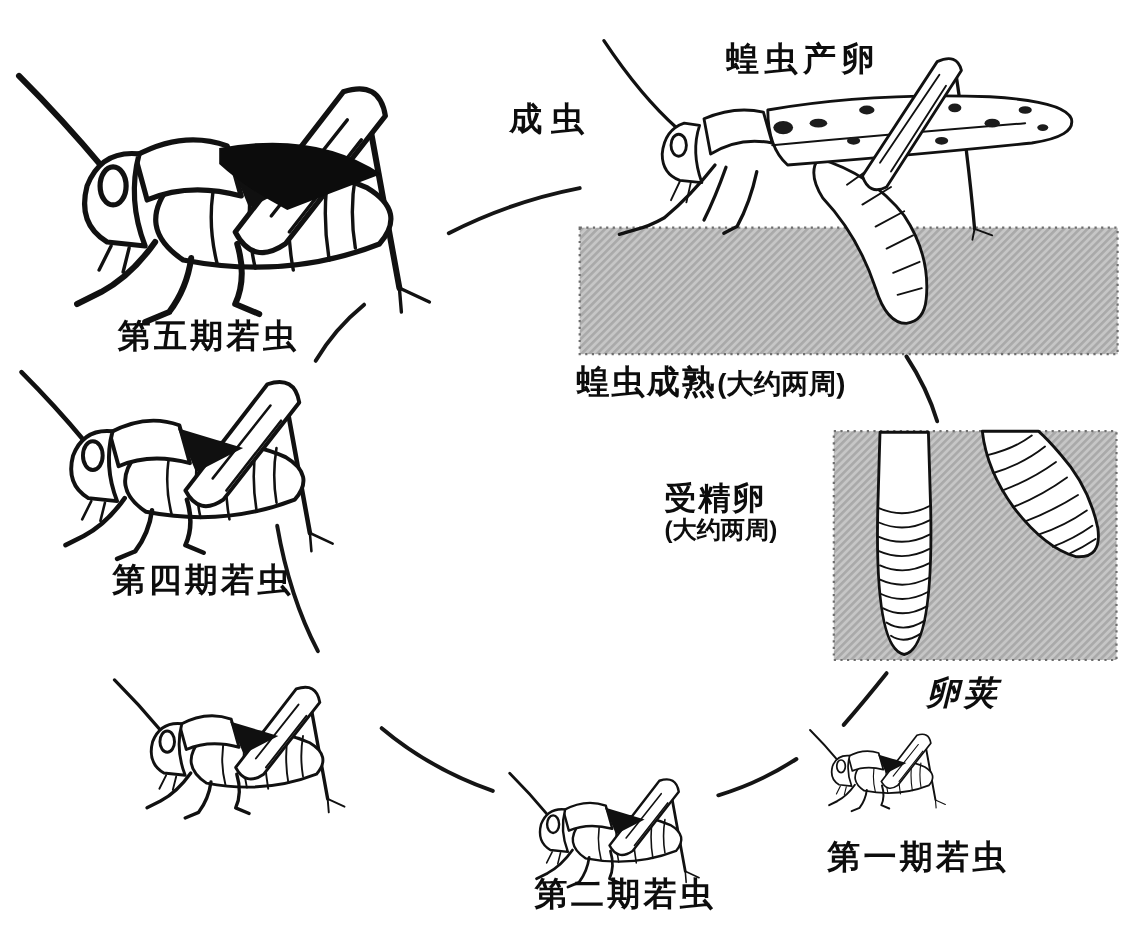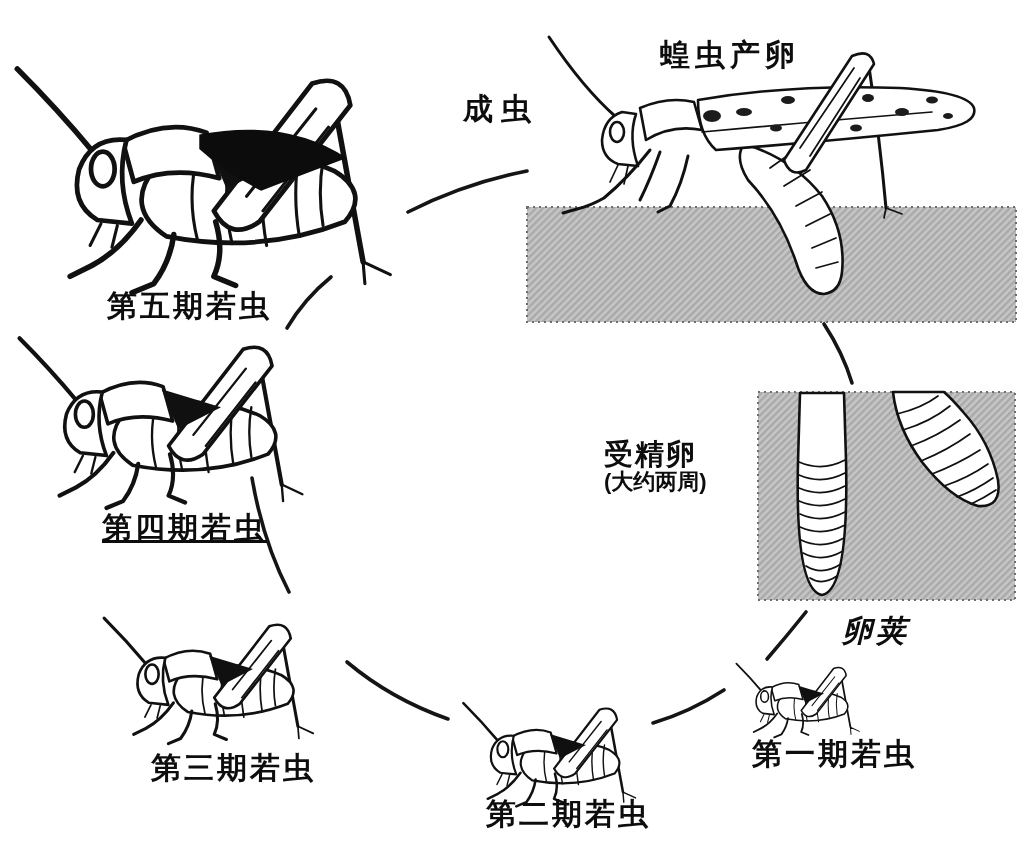--- a/index.html
+++ b/index.html
@@ -127,33 +127,35 @@
       </g>
     <g transform="translate(734,660) scale(0.60)">
         <use href="#nymph"></use>
       </g>
   </svg>
 
   <div class="lbl big" style="left:433px;top:92px;letter-spacing:8px;margin-left:30px;">成虫</div>
 
   <div class="lbl big" style="left:660px;top:38px;letter-spacing:5px;">蝗虫产卵</div>
 
+  <div class="lbl" style="left:524px;top:331px;">
+    <span class="big" style="letter-spacing:2px;">蝗虫成熟</span><span class="small-paren" style="font-size:25px;">(大约两周)</span>
+  </div>
 
   <div class="lbl" style="left:604px;top:438px;">
     <div class="big" style="letter-spacing:2px;font-size:29px;">受精卵</div>
     <div style="font-size:22px;">(大约两周)</div>
   </div>
 
   <div class="lbl big" style="left:842px;top:614px;letter-spacing:4px;font-style:italic;">卵荚</div>
 
   <div class="lbl" style="left:333px;top:494px;">
   </div>
 
   <div class="lbl big" style="left:107px;top:289px;">第五期若虫</div>
 
-  <div class="lbl big" style="left:102px;top:511px;text-decoration:underline;">第四期若虫</div>
+  <div class="lbl big" style="left:102px;top:511px;">第四期若虫</div>
 
-  <div class="lbl big" style="left:151px;top:751px;">第三期若虫</div>
 
   <div class="lbl big" style="left:486px;top:797px;">第二期若虫</div>
 
-  <div class="lbl big" style="left:752px;top:737px;font-family:Liberation Serif, serif;">第一期若虫</div>
+  <div class="lbl big" style="left:752px;top:763px;font-family:Liberation Serif, serif;">第一期若虫</div>
 </div>
 
 </body></html>

